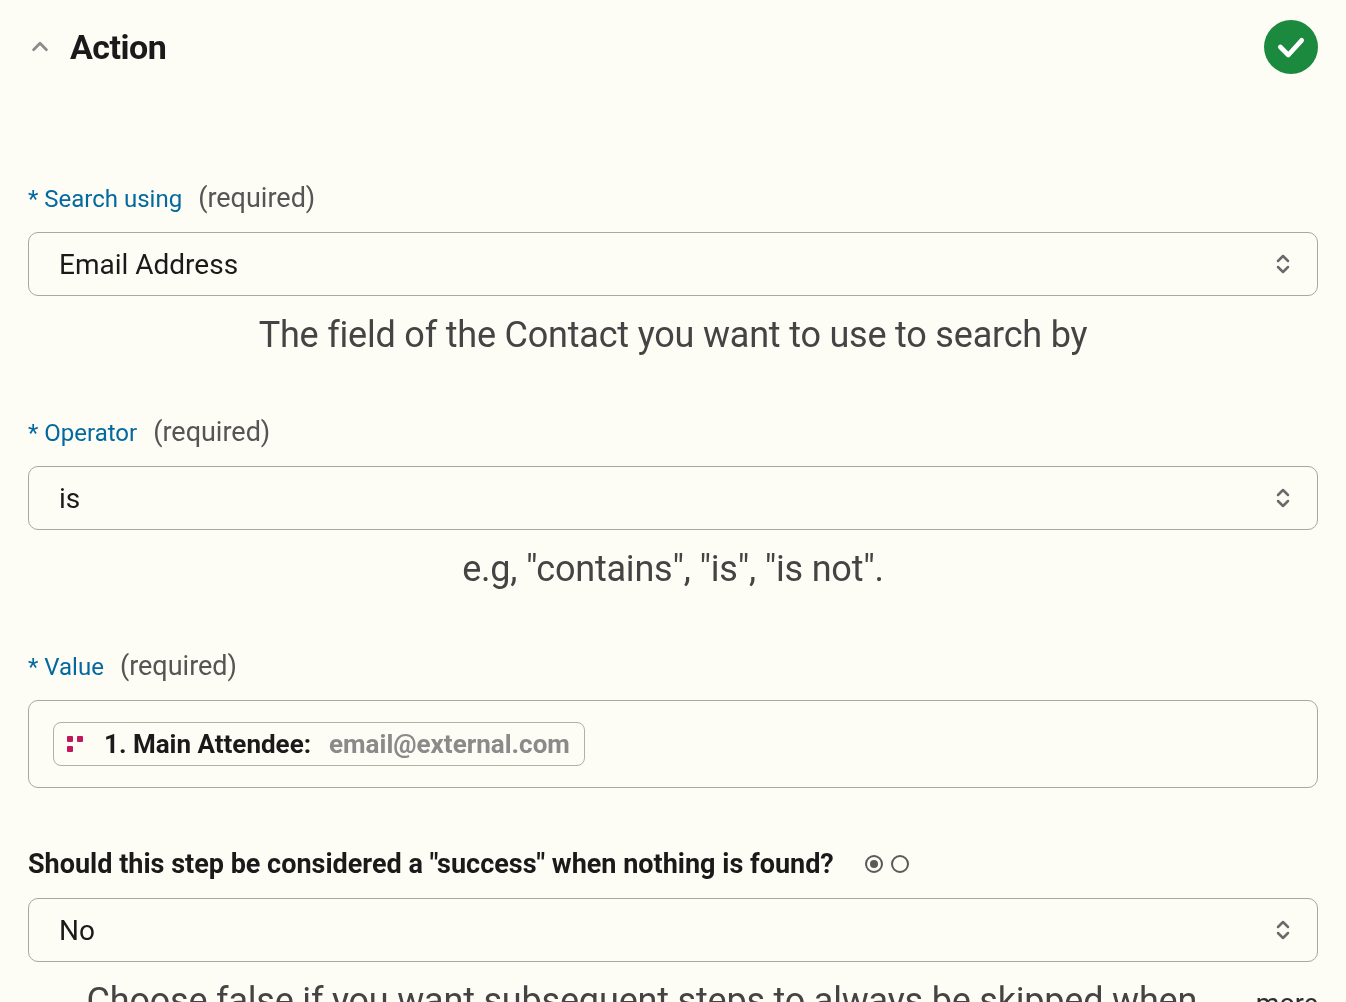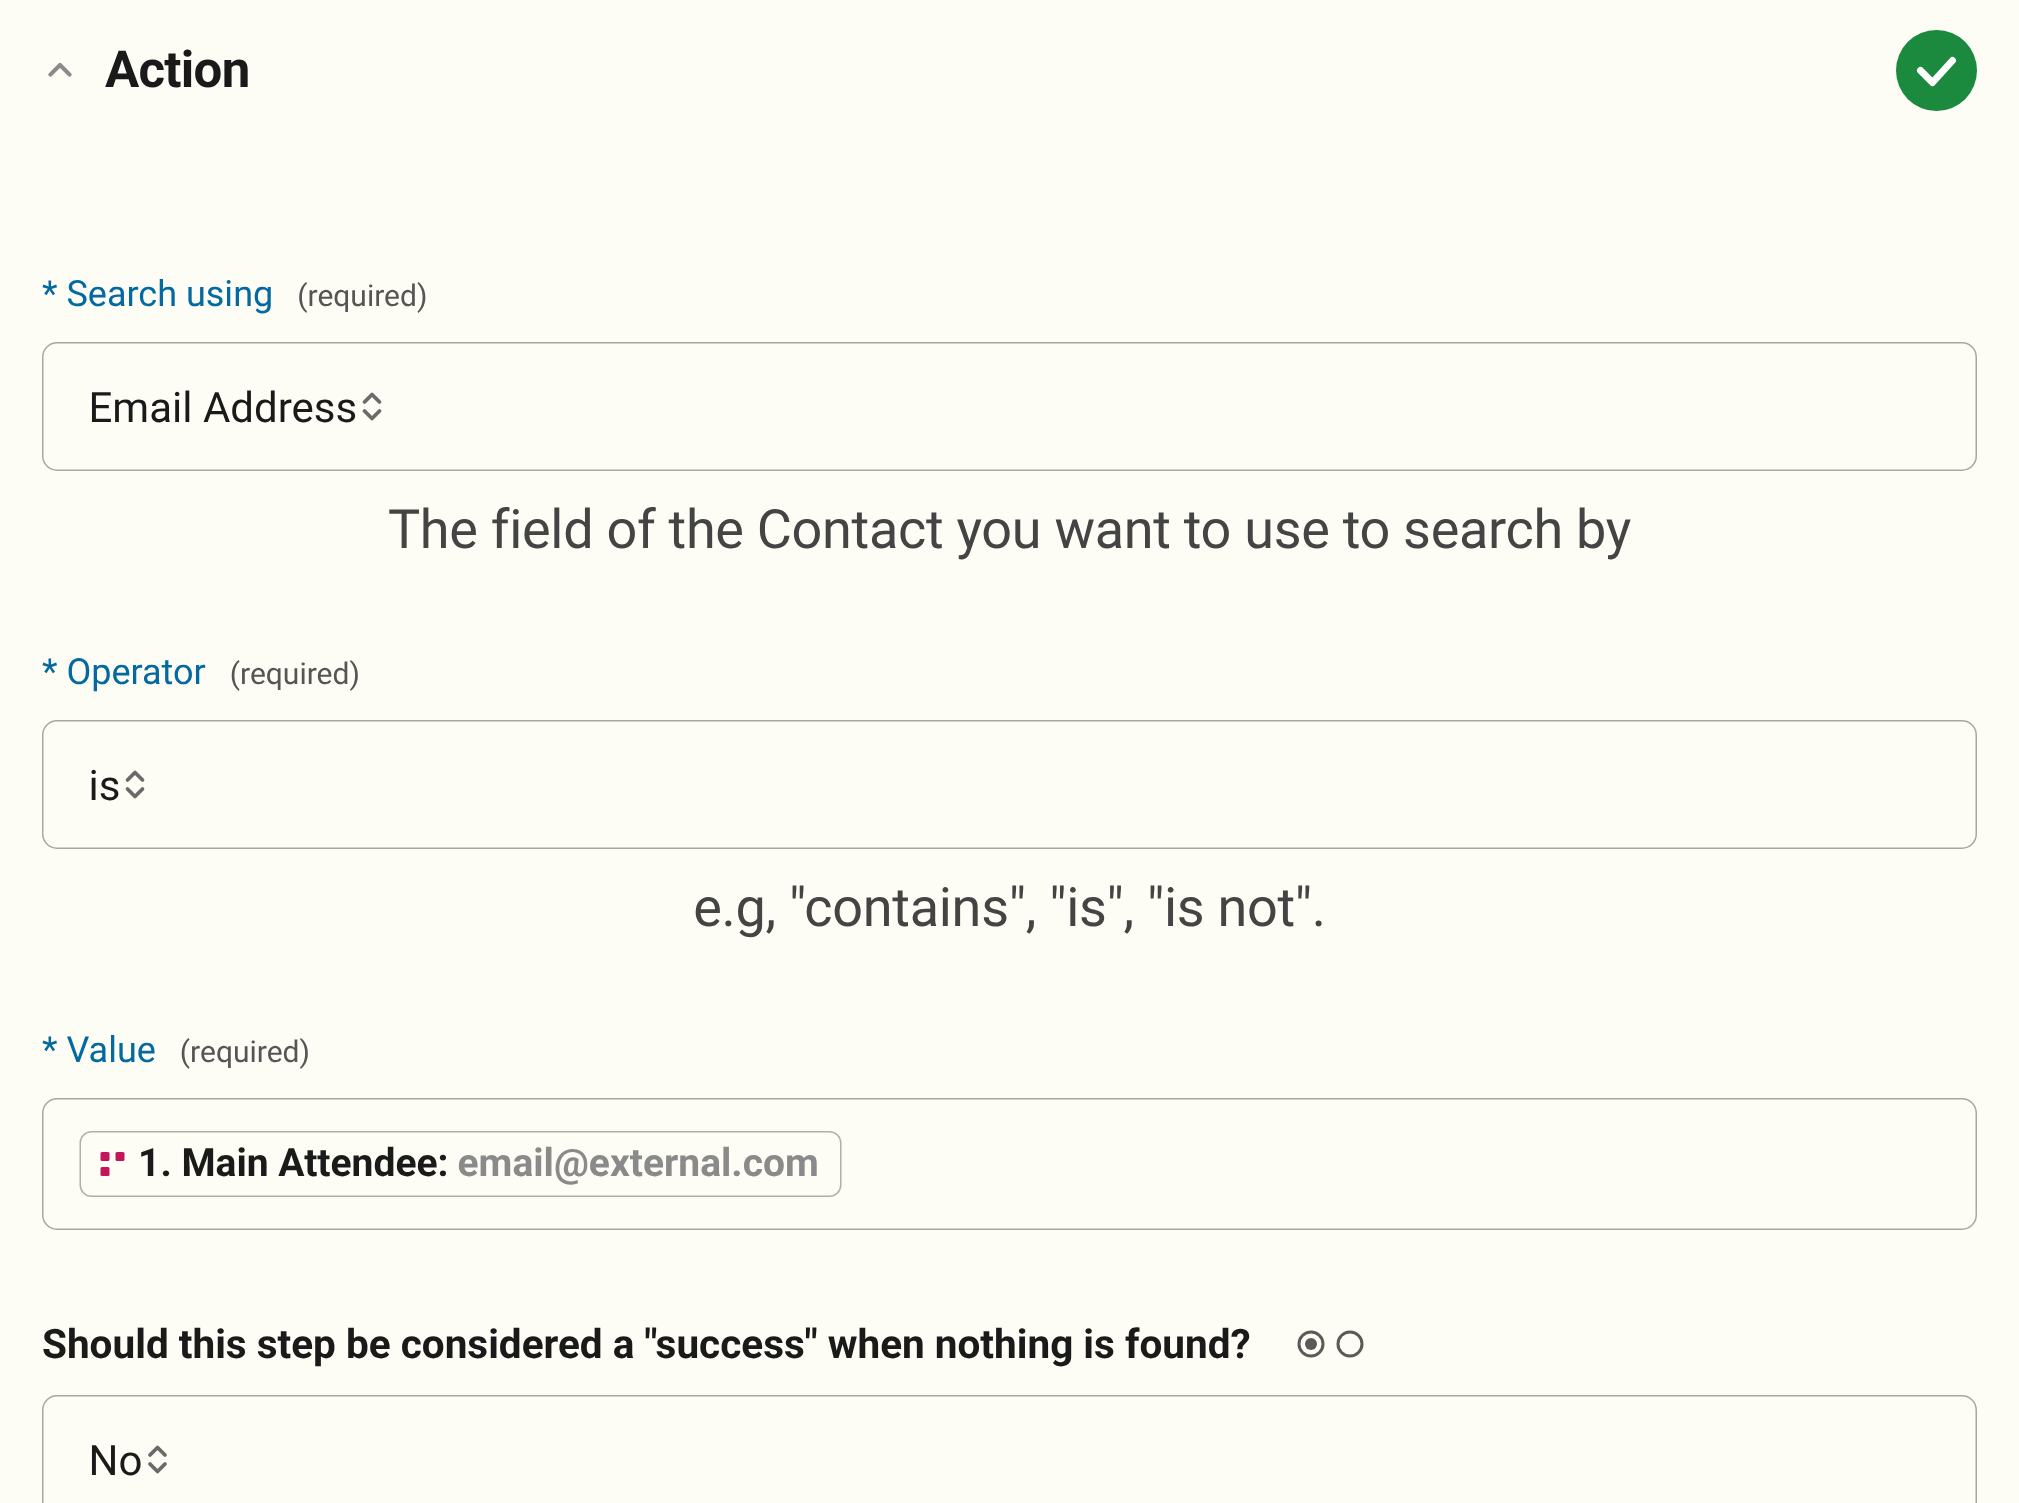--- a/index.html
+++ b/index.html
@@ -57,30 +57,31 @@
     align-items: baseline;
     gap: 16px;
     margin-bottom: 18px;
   }
   .field-label {
     font-size: 24px;
     font-weight: 400;
     color: #0369a1;
   }
   .required-tag {
-    font-size: 20px;
+    font-size: 27px;
     color: #555;
     font-weight: 400;
   }
   .select-box {
     border: 1.5px solid #a8a89c;
     border-radius: 10px;
-    height: 86px;
-    display: flex;
-    align-items: center;
+    height: 64px;
+    display: flex;
+    align-items: center;
+    justify-content: space-between;
     padding: 0 24px 0 30px;
     background: #fdfcf5;
     cursor: pointer;
   }
   .select-value {
     font-size: 28px;
     color: #1a1a1a;
     font-weight: 400;
   }
   .select-arrows {
@@ -103,21 +104,21 @@
     border-radius: 10px;
     min-height: 88px;
     padding: 18px 24px;
     background: #fdfcf5;
     display: flex;
     align-items: center;
   }
   .value-chip {
     display: inline-flex;
     align-items: center;
-    gap: 6px;
+    gap: 18px;
     border: 1.5px solid #b0b0a4;
     border-radius: 8px;
     padding: 6px 14px 6px 10px;
     background: #fdfcf5;
   }
   .chip-icon {
     width: 22px;
     height: 22px;
     display: flex;
     align-items: center;

